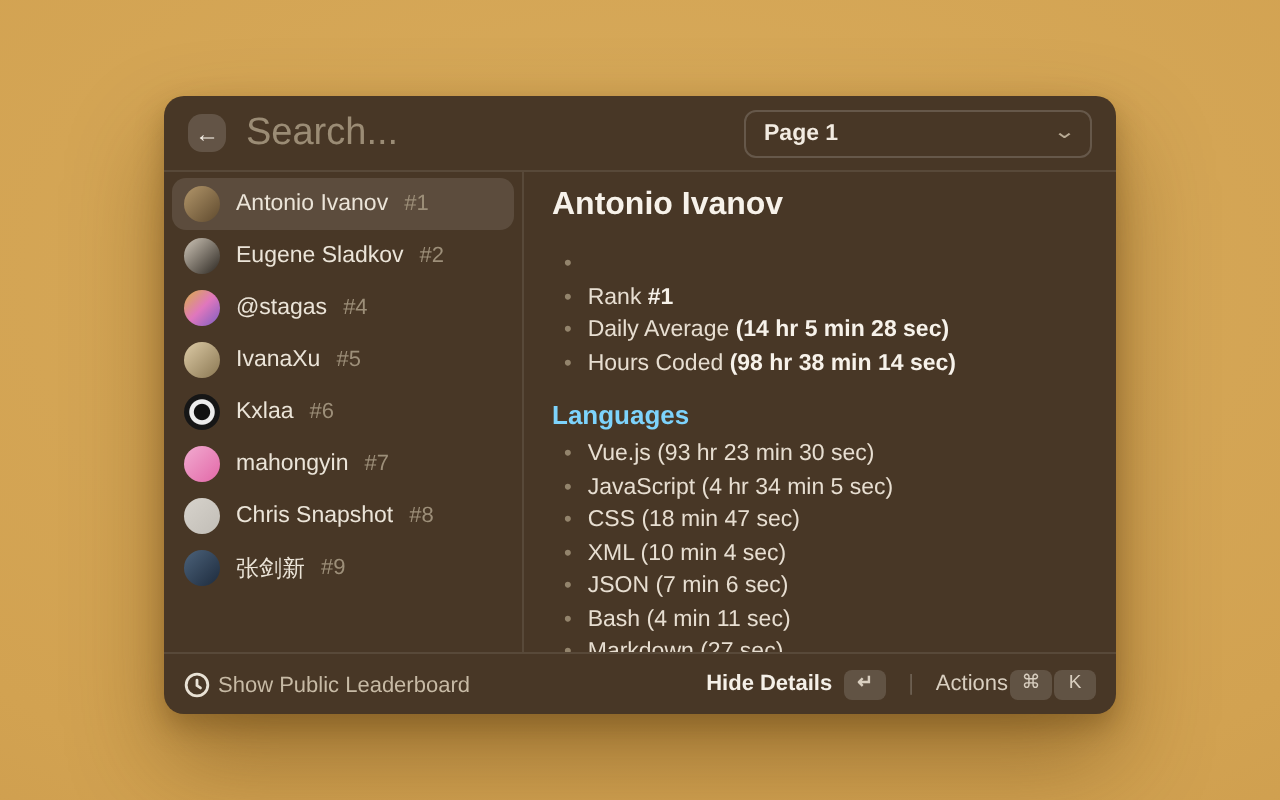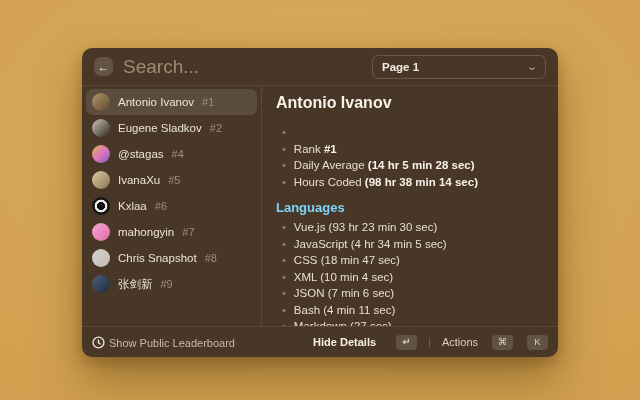--- a/index.html
+++ b/index.html
@@ -45,22 +45,22 @@
   .bullet .dot{color:#93846c;margin:0 8px 0 6px;font-size:11px;flex:none;}
   .bullet b{font-weight:700;color:#f7f2ea;}
   .section-heading{font-size:13px;line-height:15px;font-weight:700;color:#7dd3fc;margin:10px 0 4px 0;}
   .flag{display:inline-block;width:13px;height:9px;border-radius:2px;margin:0 4px;vertical-align:-1px;
     background:linear-gradient(180deg,#f2f2f2 0 33%,#3c5fa7 33% 66%,#d0413c 66% 100%);}
   
   .footer{flex:0 0 30px;display:flex;align-items:center;gap:8px;padding:0 10px;
     border-top:1px solid rgba(255,255,255,.09);}
   .footer-left{display:flex;align-items:flex-end;gap:4px;flex:1;min-width:0;}
   .footer-label{font-size:11px;color:#c7baa5;white-space:nowrap;}
-  .hide-details{font-size:11px;font-weight:700;color:#f5f0e8;display:flex;align-items:center;gap:20px;}
-  .actions{font-size:11px;color:#d9cfc0;display:flex;align-items:center;gap:14px;}
+  .hide-details{font-size:11px;font-weight:700;color:#f5f0e8;display:flex;align-items:center;gap:6px;}
+  .actions{font-size:11px;color:#d9cfc0;display:flex;align-items:center;gap:1px;}
   .keycap{min-width:15px;height:15px;padding:0 3px;border-radius:4px;background:rgba(255,255,255,.14);
     color:#d9cfc0;font-size:9.5px;display:flex;align-items:center;justify-content:center;line-height:1;}
   .footer-sep{color:rgba(255,255,255,.2);font-size:11px;margin:0 3px;}
   .wakatime-icon{display:flex;align-items:center;flex:none;}
 </style>
 </head>
 <body>
 
 <div class="window">
 

